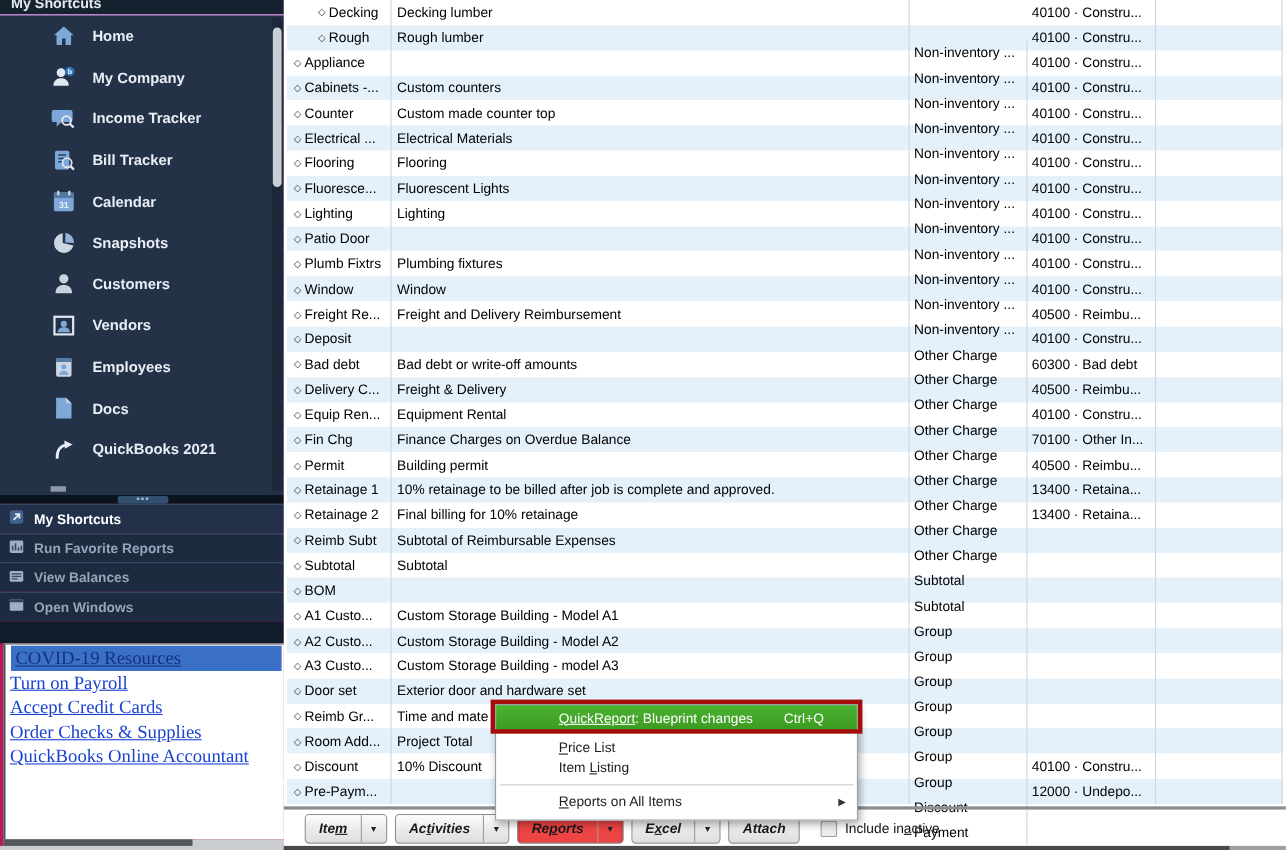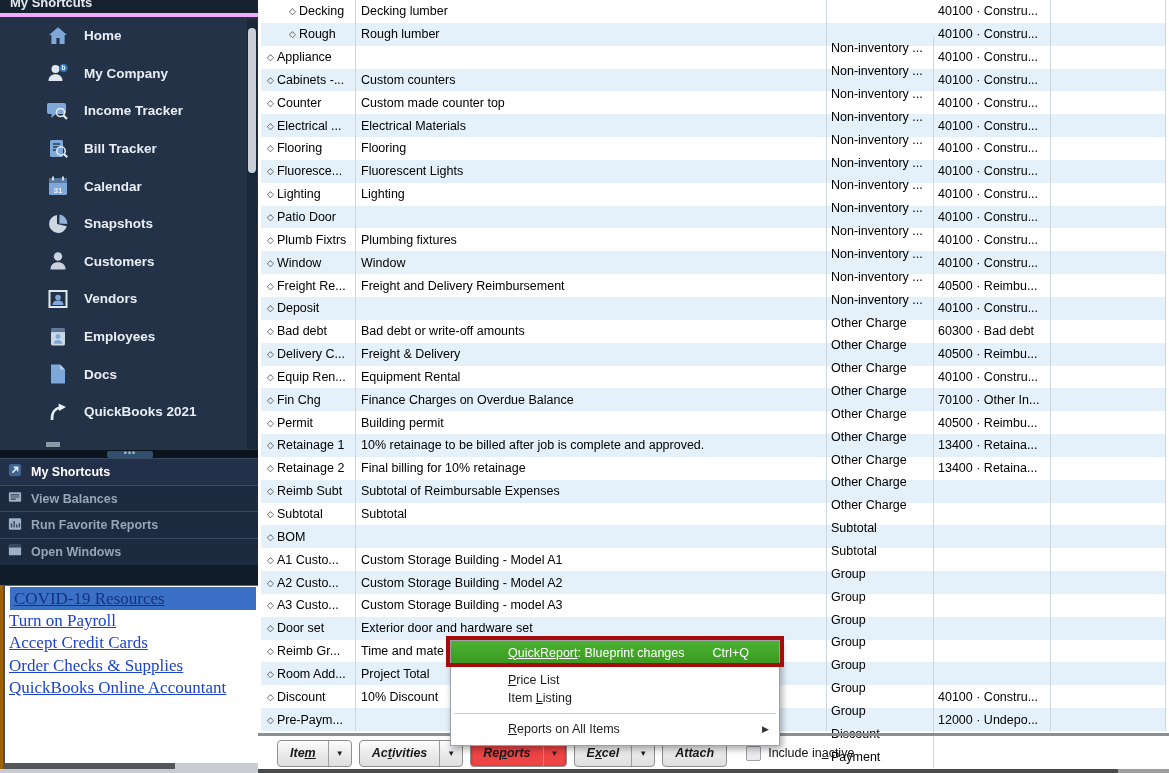--- a/index.html
+++ b/index.html
@@ -1,24 +1,24 @@
 <!DOCTYPE html>
 <html><head>
 <meta charset="utf-8">
 <style>
   html,body{margin:0;padding:0;}
   body{width:1169px;height:773px;position:relative;overflow:hidden;background:#fff;
        font-family:"Liberation Sans",sans-serif;-webkit-font-smoothing:antialiased;}
   
-  #sidebar{position:absolute;left:0;top:0;width:258px;height:773px;background:#a16207;}
+  #sidebar{position:absolute;left:0;top:0;width:258px;height:773px;background:#be185d;}
   .sb-header{height:13px;overflow:hidden;background:#16222f;color:#e3e9f0;font-weight:bold;
              font-size:13px;padding-left:10px;}
   .sb-header span{display:inline-block;transform:translateY(-5px);}
   .sb-panel{position:absolute;left:0;top:13px;width:258px;height:437px;background:#243248;
-            border-top:4px solid #f0abfc;box-sizing:border-box;}
+            border-top:1px solid #f0abfc;box-sizing:border-box;}
   .sb-item{height:37.6px;display:flex;align-items:center;padding-left:46px;gap:14px;
            color:#e9eef5;font-size:13.5px;font-weight:600;cursor:default;}
   .sb-item .ic{width:24px;height:24px;display:flex;align-items:center;justify-content:center;}
   .sb-scroll{position:absolute;right:1px;top:2px;width:10px;height:430px;background:#1b2839;}
   .sb-thumb{position:absolute;left:1px;top:9px;width:8px;height:145px;background:#c9cfd7;border-radius:4px;}
   .sb-partial{position:absolute;left:46px;bottom:3px;width:14px;height:5px;background:#8d99a8;}
   .sb-handle{position:absolute;left:0;top:450px;width:258px;height:8px;background:#0b131d;}
   .sb-handle .pill{position:absolute;left:107px;top:0.5px;width:46px;height:7px;background:#31506f;
                    border-radius:2px;color:#a9c0d4;font-size:9px;line-height:5px;text-align:center;letter-spacing:1px;}
   #sb-sections{position:absolute;left:0;top:458px;width:258px;}
@@ -211,31 +211,31 @@
   <div id="sb-sections">
       <div class="sb-section active">
         <span class="ic"><svg viewBox="0 0 16 16" width="14" height="14">
             <rect x="1" y="1" width="14" height="14" rx="2.5" fill="#41638f"></rect>
             <path d="M5 11 10.5 5.5M6.5 5h4.5v4.5" fill="none" stroke="#e7edf4" stroke-width="1.8"></path>
           </svg></span>
         <span>My Shortcuts</span>
       </div>
       <div class="sb-section">
         <span class="ic"><svg viewBox="0 0 16 16" width="14" height="14">
+            <rect x="1" y="1.5" width="14" height="13" rx="1.5" fill="#9fb0c6"></rect>
+            <path d="M4 12V7M7 12V4.5M10 12V8.5M13 12V7" stroke="#34465f" stroke-width="1.6" fill="none"></path>
+          </svg></span>
+        <span>Run Favorite Reports</span>
+      </div>
+      <div class="sb-section">
+        <span class="ic"><svg viewBox="0 0 16 16" width="14" height="14">
             <rect x="1" y="2.5" width="14" height="11" rx="1.5" fill="#9fb0c6"></rect>
             <path d="M3 5.5h10M3 8h10M3 10.5h6" stroke="#34465f" stroke-width="1.3" fill="none"></path>
           </svg></span>
         <span>View Balances</span>
-      </div>
-      <div class="sb-section">
-        <span class="ic"><svg viewBox="0 0 16 16" width="14" height="14">
-            <rect x="1" y="1.5" width="14" height="13" rx="1.5" fill="#9fb0c6"></rect>
-            <path d="M4 12V7M7 12V4.5M10 12V8.5M13 12V7" stroke="#34465f" stroke-width="1.6" fill="none"></path>
-          </svg></span>
-        <span>Run Favorite Reports</span>
       </div>
       <div class="sb-section">
         <span class="ic"><svg viewBox="0 0 16 16" width="14" height="14">
             <rect x="1" y="2" width="14" height="12" rx="1" fill="#9fb0c6"></rect>
             <rect x="1" y="2" width="14" height="3.2" fill="#34465f"></rect>
           </svg></span>
         <span>Open Windows</span>
       </div>
     </div>
   <div class="sb-dark"></div>

